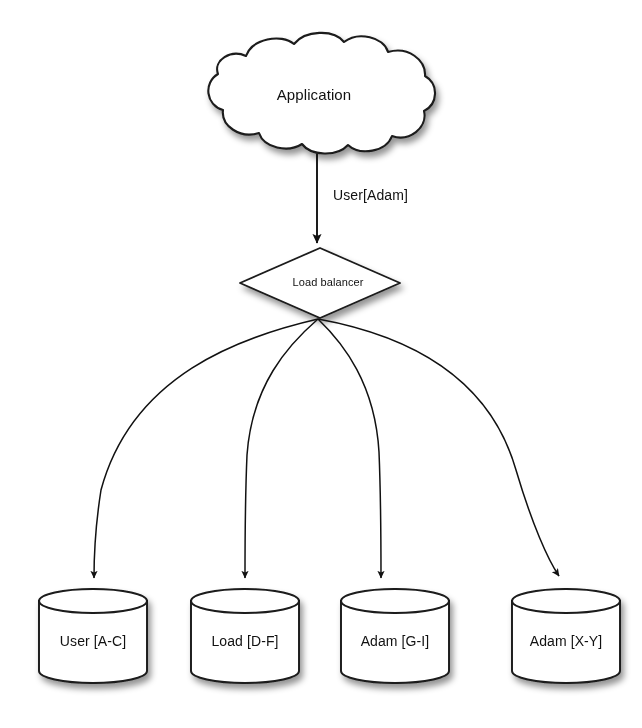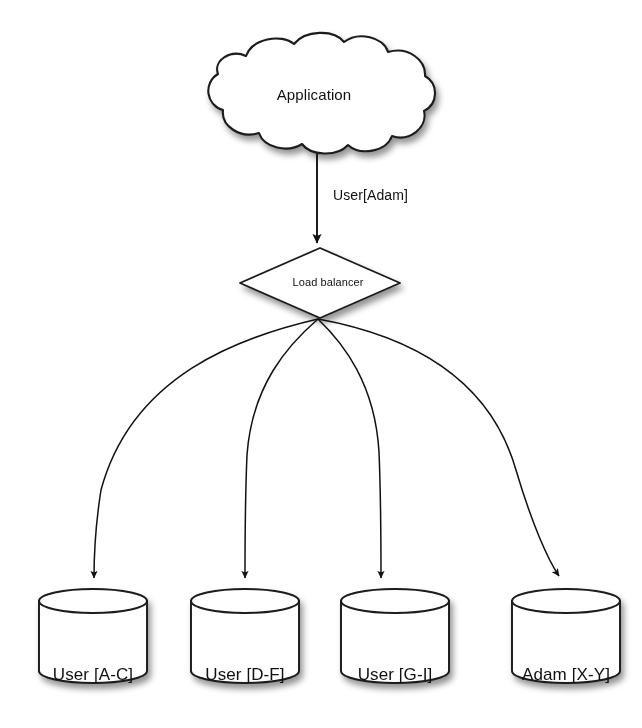--- a/index.html
+++ b/index.html
@@ -38,23 +38,22 @@
   }
   .cloud-label {
     font-size: 15px;
     letter-spacing: 0.1px;
   }
   .diamond-label {
     font-size: 11px;
     letter-spacing: 0.1px;
   }
   .cylinder-label {
-    font-size: 17px;
+    font-size: 14px;
     letter-spacing: 0.1px;
-    margin-top: 32px;
   }
   .edge-label {
     font-size: 14px;
     letter-spacing: 0.1px;
     color: #111111;
   }
 </style>
 </head>
 <body>
 
@@ -134,19 +133,19 @@
   </svg>
 
   <div class="node-label cloud-label" style="left:214px; top:86px; width:200px;">Application</div>
 
   <div class="node-label edge-label" style="left:333px; top:187px; width:120px; text-align:left;">User[Adam]</div>
 
   <div class="node-label diamond-label" style="left:258px; top:276px; width:140px;">Load balancer</div>
 
   <div class="node-label cylinder-label" style="left:33px; top:633px; width:120px;">User [A-C]</div>
 
-  <div class="node-label cylinder-label" style="left:185px; top:633px; width:120px;">User [D-F]</div>
+  <div class="node-label cylinder-label" style="left:185px; top:633px; width:120px;">Load [D-F]</div>
 
-  <div class="node-label cylinder-label" style="left:335px; top:633px; width:120px;">User [G-I]</div>
+  <div class="node-label cylinder-label" style="left:335px; top:633px; width:120px;">Adam [G-I]</div>
 
   <div class="node-label cylinder-label" style="left:506px; top:633px; width:120px;">Adam [X-Y]</div>
 
 </div>
 
 </body></html>

